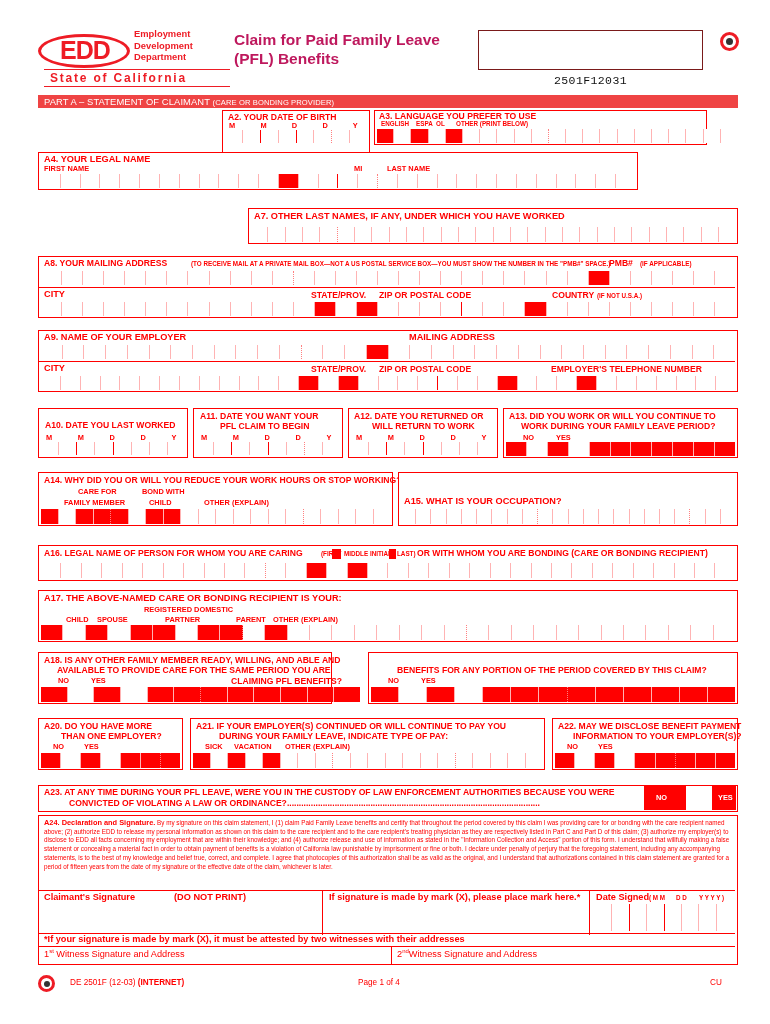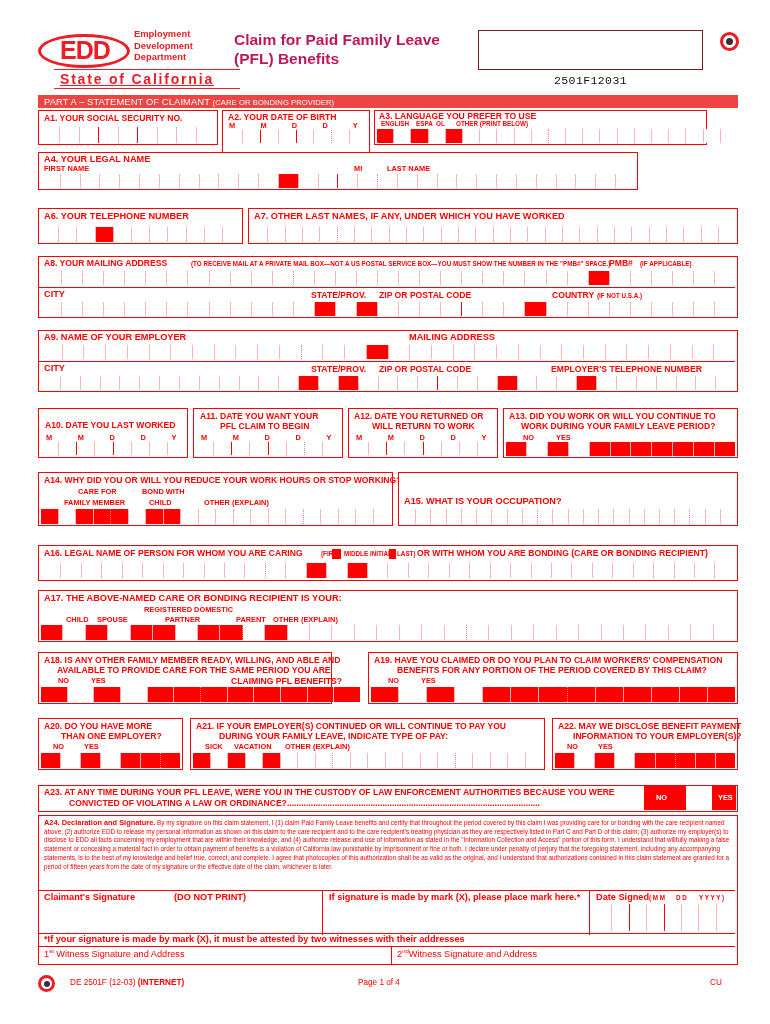--- a/index.html
+++ b/index.html
@@ -28,24 +28,24 @@
     font-family: "Liberation Sans", sans-serif;
     font-weight: bold; font-size: 25px; letter-spacing: -1px;
     color: #ee1c25; text-align: center; line-height: 27px;
   }
   .edd-sub {
     position: absolute; left: 96px; top: 0px; width: 90px;
     font-weight: bold; font-size: 9.4px; line-height: 11.6px;
     color: #ee1c25;
   }
   .edd-state {
-    position: absolute; left: 16px; top: 41px; width: 186px;
-    font-weight: bold; font-size: 14px; letter-spacing: 1.8px;
+    position: absolute; left: 6px; top: 41px; width: 186px;
+    font-weight: bold; font-size: 12px; letter-spacing: 1.8px;
     color: #ee1c25; border-top: 1.6px solid #ee1c25;
-    border-bottom: 1.6px solid #ee1c25; padding: 1px 0 1px 6px; text-decoration: underline;
+    border-bottom: 1.6px solid #ee1c25; padding: 1px 0 1px 6px;
   }
   .form-title {
     position: absolute; left: 196px; top: 2px; width: 230px;
     font-weight: bold; font-size: 15.5px; line-height: 19px; color: #be185d;
   }
   .topbox {
     position: absolute; left: 440px; top: 2px; width: 225px; height: 40px;
     border: 1.4px solid #7a1a1a; background: #fff;
   }
   .formnum {
@@ -135,34 +135,20 @@
     <div class="topbox"></div>
     <div class="formnum">2501F12031</div>
   </div>
   <div class="bullseye" id="reg-mark-top"></div>
 
   <div class="partbar" style="left:38px; top:95px; width:700px; height:13px;">
     <span>PART A – STATEMENT OF CLAIMANT</span>
     <span class="small">(CARE OR BONDING PROVIDER)</span>
   </div>
 
-  <div class="box" style="left:38px; top:110px; width:180px; height:35px;">
-    <div class="lbl lbl-md" style="left:5px; top:3px;">A1. YOUR SOCIAL SECURITY NO.</div>
-    <div class="comb" style="left:2px; top:16px; width:174px; height:16px;">
-      <div class="cell"></div>
-      <div class="cell"></div>
-      <div class="cell sep"></div>
-      <div class="cell"></div>
-      <div class="cell sep"></div>
-      <div class="cell"></div>
-      <div class="cell"></div>
-      <div class="cell"></div>
-      <div class="cell"></div>
-    </div>
-  </div>
 
   <div class="box" style="left:222px; top:110px; width:148px; height:46px;">
     <div class="lbl lbl-md" style="left:5px; top:2px;">A2. YOUR DATE OF BIRTH</div>
     <div class="lbl lbl-sm" style="left:6px; top:11px; letter-spacing:11.6px;">M M D D Y Y Y Y</div>
     <div class="comb" style="left:2px; top:19px; width:142px; height:13px;">
       <div class="cell"></div>
       <div class="cell sep"></div>
       <div class="cell"></div>
       <div class="cell sep"></div>
       <div class="cell"></div>
@@ -236,36 +222,20 @@
       <div class="cell"></div>
       <div class="cell"></div>
       <div class="cell"></div>
       <div class="cell"></div>
       <div class="cell"></div>
       <div class="cell"></div>
     </div>
   </div>
 
 
-  <div class="box" style="left:38px; top:208px; width:205px; height:36px;">
-    <div class="lbl lbl-lg" style="left:5px; top:3px;">A6. YOUR TELEPHONE NUMBER</div>
-    <div class="comb" style="left:2px; top:18px; width:199px; height:15px;">
-      <div class="cell"></div>
-      <div class="cell"></div>
-      <div class="cell"></div>
-      <div class="cell dark"></div>
-      <div class="cell"></div>
-      <div class="cell"></div>
-      <div class="cell"></div>
-      <div class="cell"></div>
-      <div class="cell"></div>
-      <div class="cell"></div>
-      <div class="cell"></div>
-    </div>
-  </div>
 
   <div class="box" style="left:248px; top:208px; width:490px; height:36px;">
     <div class="lbl lbl-lg" style="left:5px; top:3px;">A7. OTHER LAST NAMES, IF ANY, UNDER WHICH YOU HAVE WORKED</div>
     <div class="comb" style="left:2px; top:18px; width:484px; height:15px;">
       <div class="cell"></div>
       <div class="cell"></div>
       <div class="cell"></div>
       <div class="cell"></div>
       <div class="cell dot"></div>
       <div class="cell"></div>
@@ -689,21 +659,20 @@
       <div class="cell dark"></div>
       <div class="cell dark"></div>
       <div class="cell dark"></div>
       <div class="cell dark"></div>
       <div class="cell dark"></div>
       <div class="cell dark"></div>
     </div>
   </div>
 
   <div class="box" style="left:368px; top:652px; width:370px; height:52px;">
-    <div class="lbl lbl-md" style="left:5px; top:3px;">A19. HAVE YOU CLAIMED OR DO YOU PLAN TO CLAIM WORKERS' COMPENSATION</div>
     <div class="lbl lbl-md" style="left:28px; top:13px;">BENEFITS FOR ANY PORTION OF THE PERIOD COVERED BY THIS CLAIM?</div>
     <div class="lbl lbl-sm" style="left:19px; top:24px;">NO</div>
     <div class="lbl lbl-sm" style="left:52px; top:24px;">YES</div>
     <div class="comb" style="left:2px; top:34px; width:364px; height:15px;">
       <div class="cell dark"></div>
       <div class="cell"></div>
       <div class="cell dark"></div>
       <div class="cell"></div>
       <div class="cell dark"></div>
       <div class="cell dark"></div>

